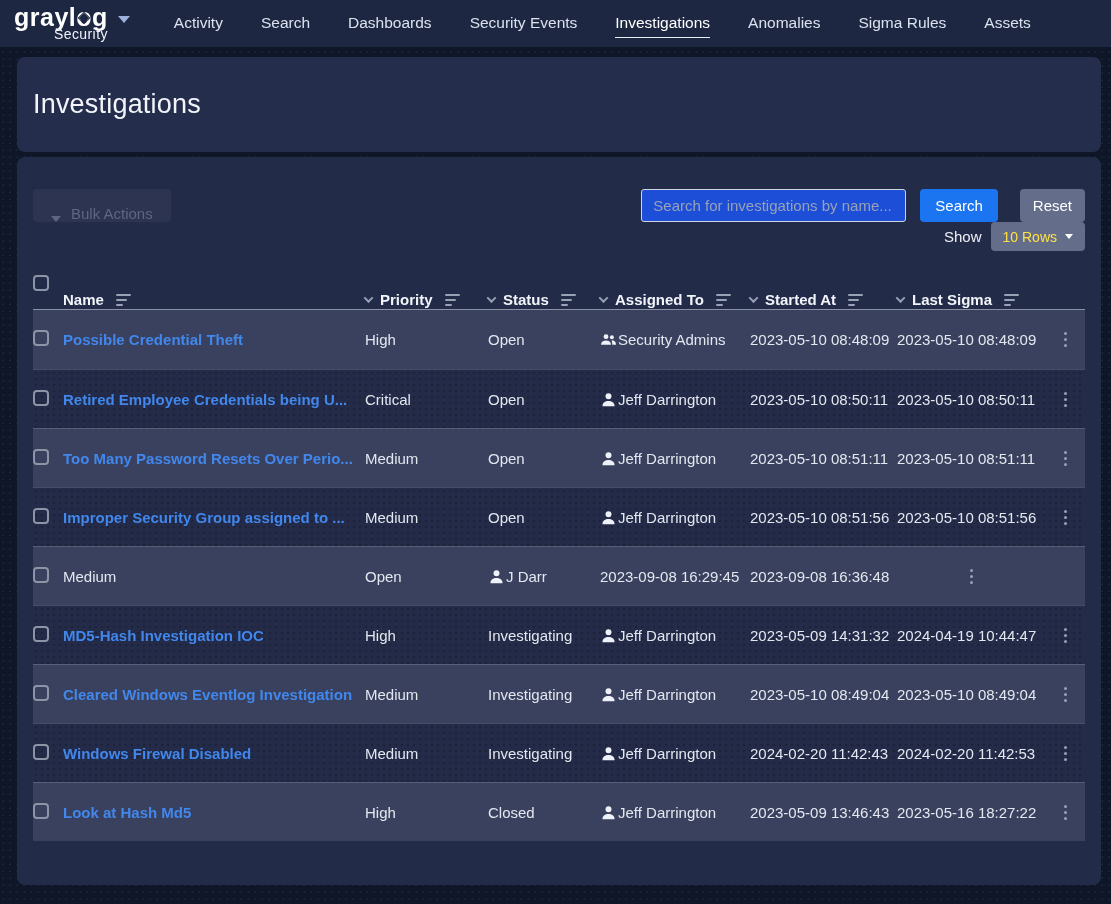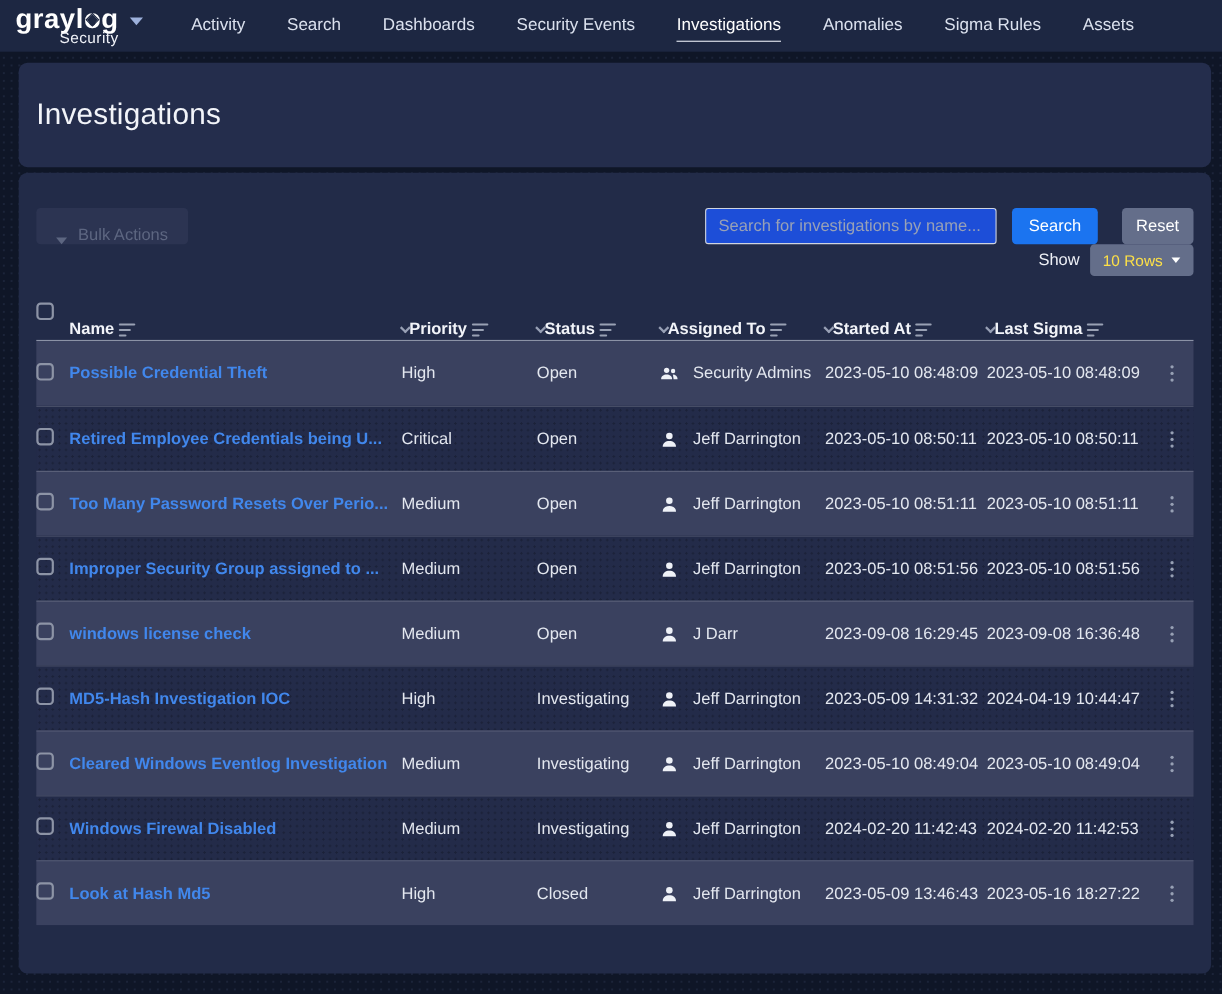--- a/index.html
+++ b/index.html
@@ -64,21 +64,21 @@
 
   .show-row { display: flex; align-items: center; justify-content: flex-end; height: 29px; gap: 9px; }
   .show-label { font-size: 15px; color: #eef0f6; }
   .pagesize-btn { background: #646e8a; color: #fde047; height: 29px; padding: 0 12px; display: inline-flex; align-items: center; gap: 8px; font-size: 14px; }
   .pagesize-btn .caret-down { border-top-color: #ffffff; border-left-width: 4px; border-right-width: 4px; border-top-width: 5px; }
 
   
   .tbl { margin-top: 10px; }
   .grid-row { display: grid; grid-template-columns: 30px 302px 123px 112px 150px 147px 149px 39px; align-items: center; }
   .thead { height: 48px; }
-  .th { display: flex; align-items: center; font-weight: 700; font-size: 15px; color: #f2f4f9; margin-top: 29px; }
+  .th { display: flex; align-items: center; gap: 8px; font-weight: 700; font-size: 15px; color: #f2f4f9; margin-top: 29px; }
   .chev { width: 7px; height: 7px; border-right: 2px solid #98a0b5; border-bottom: 2px solid #98a0b5; transform: rotate(45deg) translate(-1px,-1px); display: inline-block; cursor: pointer; }
   .sort-icon { display: inline-flex; flex-direction: column; gap: 3px; cursor: pointer; margin-left: 4px; }
   .sort-icon i { display: block; height: 2px; background: #99a1b4; border-radius: 1px; }
   .sort-icon i:nth-child(1){ width: 15px; } .sort-icon i:nth-child(2){ width: 11px; } .sort-icon i:nth-child(3){ width: 7px; }
 
   .checkbox {
     width: 16px; height: 16px; border: 2px solid #8d94a6; border-radius: 4px;
     display: inline-block; background: transparent; cursor: pointer;
   }
 
@@ -86,21 +86,21 @@
   .trow { height: 59px; border-top: 1px solid rgba(255,255,255,0.16); font-size: 15px; }
   .trow:first-child { border-top: none; }
   .trow.odd { background-color: #3a415f; }
   .trow.even {
     background-color: #232b49;
     background-image: radial-gradient(rgba(0,0,0,0.22) 1px, transparent 1px);
     background-size: 6px 6px;
   }
   .link { color: #4187ec; font-weight: 700; text-decoration: none; cursor: pointer; white-space: nowrap; overflow: hidden; display: block; padding-right: 8px; }
   .cell-text { color: #e3e7ef; }
-  .assign-cell { display: flex; align-items: center; gap: 13px; }
+  .assign-cell { display: flex; align-items: center; gap: 1px; }
   .assign-cell svg { width: 17px; height: 17px; fill: #eef1f7; flex: 0 0 auto; }
   .kebab { display: inline-flex; flex-direction: column; gap: 3px; cursor: pointer; padding: 4px 6px; }
   .kebab i { width: 3px; height: 3px; border-radius: 50%; background: #97a0b4; display: block; }
   .c-actions { text-align: center; display: flex; justify-content: center; }
 </style>
 </head>
 <body>
 
 <div class="navbar">
   <div class="logo-block">
@@ -305,23 +305,20 @@
     <div class="c-actions">
             <span class="kebab">
               <i></i>
               <i></i>
               <i></i>
             </span>
           </div>
   </div>
         <div class="grid-row trow odd">
     <div><span class="checkbox"></span></div>
-    <div>
-            <a class="link">windows license check</a>
-          </div>
     <div class="cell-text">Medium</div>
     <div class="cell-text">Open</div>
     <div class="assign-cell">
       <svg class="icon-user" viewBox="0 0 24 24">
               <circle cx="12" cy="7.5" r="4.2"></circle>
               <path d="M3.5 21c0-4.4 3.8-7 8.5-7s8.5 2.6 8.5 7v0.5H3.5z"></path>
             </svg>
 
       <span class="cell-text">J Darr</span>
     </div>

